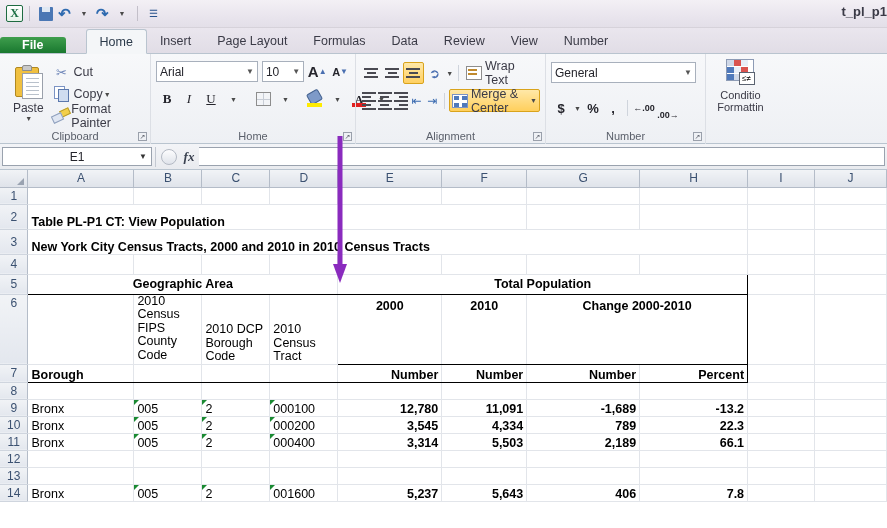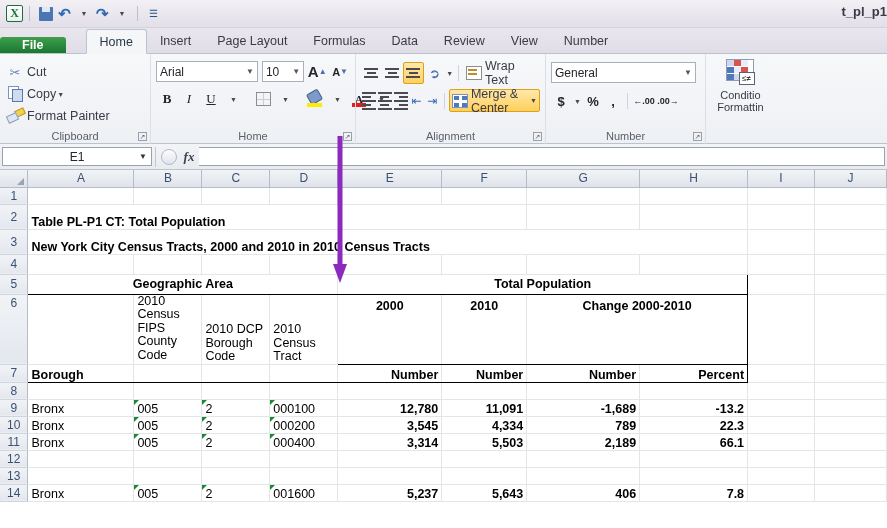--- a/index.html
+++ b/index.html
@@ -263,20 +263,29 @@
   <div class="tab">Data</div>
   <div class="tab">Review</div>
   <div class="tab">View</div>
   <div class="tab">Number</div>
 </div>
 
 <div class="ribbon">
 
   <div class="grp clip">
     <div class="row">
+      <div class="paste-btn">
+        <div class="paste-ico">
+          <span class="pi-board"></span>
+            <span class="pi-clip"></span>
+            <span class="pi-page"></span>
+        </div>
+        <div class="paste-lbl">Paste</div>
+        <div class="tiny-caret">▼</div>
+      </div>
       <div class="clip-items">
         <div class="clip-item">
           <span class="clip-ic cut-ic">✂</span>
           <span>Cut</span>
         </div>
         <div class="clip-item">
           <span class="clip-ic"><span class="copy-ic"></span></span>
           <span>Copy</span>
           <span class="tiny-caret">▼</span>
         </div>
@@ -444,21 +453,21 @@
       <div class="nbtn">
           <span>%</span>
         </div>
       <div class="nbtn">
           <span>,</span>
         </div>
       <div class="vsep"></div>
       <div class="nbtn" style="min-width:24px;">
         <span class="dec-ic">←<span>.00</span></span>
       </div>
-      <div class="nbtn" style="min-width:24px;">
+      <div class="nbtn" style="min-width:24px;margin-top:14px;">
         <span class="dec-ic"><span>.00</span>→</span>
       </div>
     </div>
     <div class="grp-label">Number</div>
     <div class="grp-dlg">↗</div>
   </div>
 
   <div class="grp stylegrp">
     <div class="cf-ico">
       <span class="cf-grid"></span>
@@ -532,21 +541,21 @@
       <td class="cell"></td>
       <td class="cell"></td>
       <td class="cell"></td>
       <td class="cell"></td>
       <td class="cell"></td>
       <td class="cell"></td>
     </tr>
 
     <tr style="height:25px;">
       <td class="rowh">2</td>
-      <td class="cell title-cell" colspan="6">Table PL-P1 CT:  Total Population</td>
+      <td class="cell title-cell" colspan="6">Table PL-P1 CT:  View Population</td>
       <td class="cell"></td>
       <td class="cell"></td>
       <td class="cell"></td>
       <td class="cell"></td>
     </tr>
 
     <tr style="height:25px;">
       <td class="rowh">3</td>
       <td class="cell title-cell" colspan="8">New York City Census Tracts, 2000 and 2010 in 2010 Census Tracts</td>
       <td class="cell"></td>

